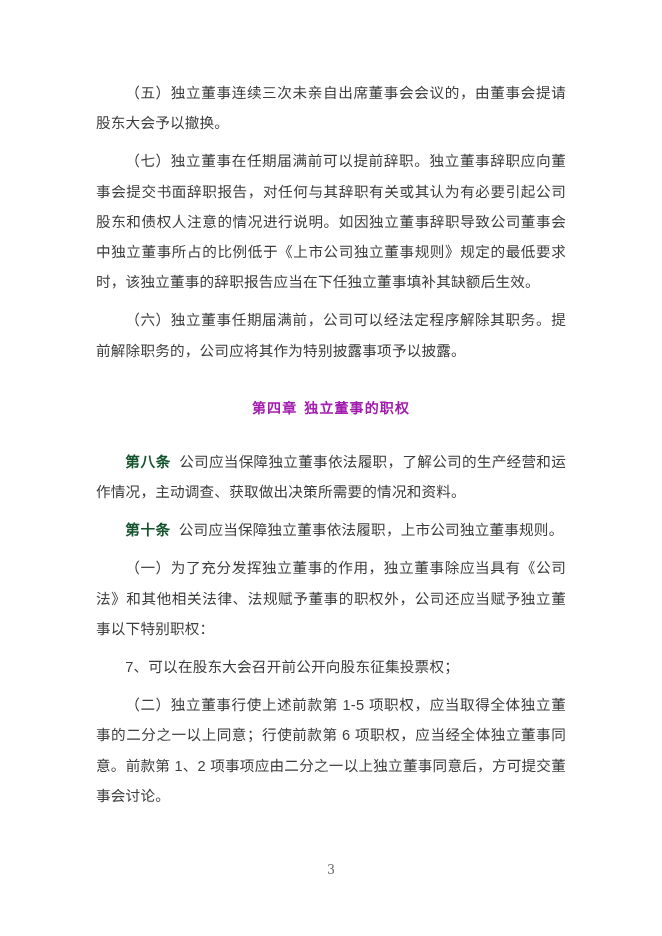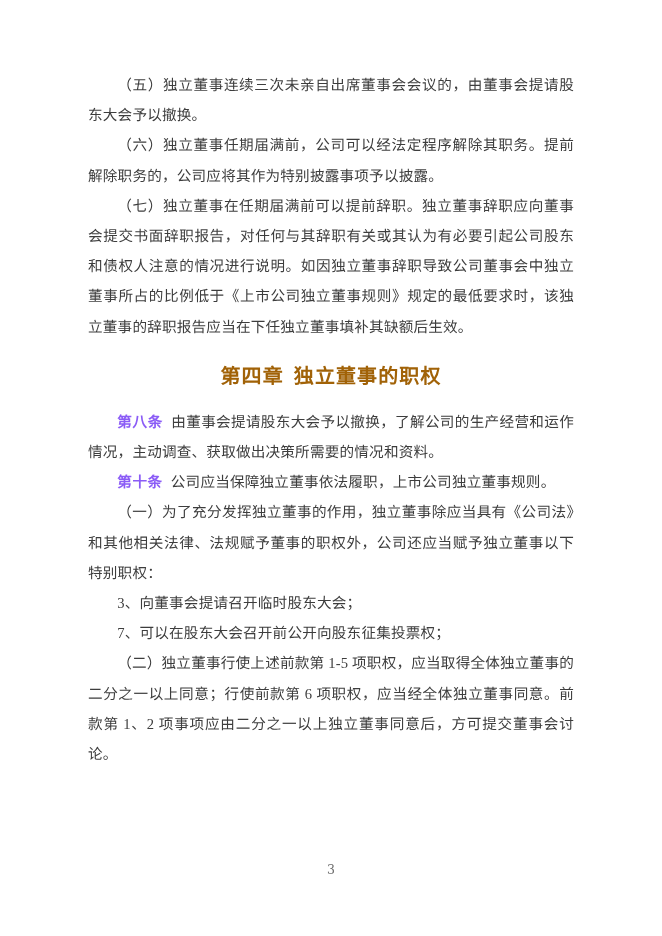--- a/index.html
+++ b/index.html
@@ -19,55 +19,55 @@
     color: #3a3a3a;
   }
   .content {
     position: absolute;
     left: 88px;
     top: 70px;
     width: 486px;
   }
   
   .para {
-    margin: 0;
+    margin: 8px;
     font-size: 14.6px;
     line-height: 30.2px;
     text-align: justify;
     text-justify: inter-ideograph;
     text-indent: 2em;
     letter-spacing: 0.2px;
     color: #3d3d3d;
-    font-family: Liberation Serif, serif;
+    font-family: Liberation Sans, sans-serif;
   }
   .para.no-indent {
     text-indent: 0;
   }
   .para .art {
     font-weight: bold;
     letter-spacing: 0.6px;
-    color: #8b5cf6;
+    color: #14532d;
   }
   .para .art + .sp {
     display: inline-block;
     width: 0.55em;
   }
   
   .chapter {
     margin: 0;
     padding-top: 20px;
     padding-bottom: 17px;
-    font-size: 20px;
+    font-size: 14px;
     line-height: 28px;
     font-weight: bold;
     text-align: center;
     letter-spacing: 1.1px;
-    color: #a16207;
+    color: #a21caf;
     text-indent: 0;
-    font-family: Liberation Serif, serif;
+    font-family: Liberation Sans, sans-serif;
   }
   .chapter .gap {
     display: inline-block;
     width: 0.5em;
   }
   
   .page-number {
     position: absolute;
     left: 0;
     right: 0;
@@ -79,26 +79,25 @@
     font-family: "DejaVu Serif", "Liberation Serif", serif;
   }
 </style>
 </head>
 <body>
 
 <div class="page">
 
   <div class="content">
       <p class="para"><span>（五）独立董事连续三次未亲自出席董事会会议的，由董事会提请股东大会予以撤换。</span></p>
+      <p class="para"><span>（七）独立董事在任期届满前可以提前辞职。独立董事辞职应向董事会提交书面辞职报告，对任何与其辞职有关或其认为有必要引起公司股东和债权人注意的情况进行说明。如因独立董事辞职导致公司董事会中独立董事所占的比例低于《上市公司独立董事规则》规定的最低要求时，该独立董事的辞职报告应当在下任独立董事填补其缺额后生效。</span></p>
       <p class="para"><span>（六）独立董事任期届满前，公司可以经法定程序解除其职务。提前解除职务的，公司应将其作为特别披露事项予以披露。</span></p>
-      <p class="para"><span>（七）独立董事在任期届满前可以提前辞职。独立董事辞职应向董事会提交书面辞职报告，对任何与其辞职有关或其认为有必要引起公司股东和债权人注意的情况进行说明。如因独立董事辞职导致公司董事会中独立董事所占的比例低于《上市公司独立董事规则》规定的最低要求时，该独立董事的辞职报告应当在下任独立董事填补其缺额后生效。</span></p>
       <p class="chapter"><span>第四章</span><span class="gap"></span><span>独立董事的职权</span></p>
-      <p class="para"><span class="art">第八条</span><span class="sp"></span><span>由董事会提请股东大会予以撤换，了解公司的生产经营和运作情况，主动调查、获取做出决策所需要的情况和资料。</span></p>
+      <p class="para"><span class="art">第八条</span><span class="sp"></span><span>公司应当保障独立董事依法履职，了解公司的生产经营和运作情况，主动调查、获取做出决策所需要的情况和资料。</span></p>
       <p class="para"><span class="art">第十条</span><span class="sp"></span><span>公司应当保障独立董事依法履职，上市公司独立董事规则。</span></p>
       <p class="para"><span>（一）为了充分发挥独立董事的作用，独立董事除应当具有《公司法》和其他相关法律、法规赋予董事的职权外，公司还应当赋予独立董事以下特别职权：</span></p>
-      <p class="para"><span>3、向董事会提请召开临时股东大会；</span></p>
       <p class="para"><span>7、可以在股东大会召开前公开向股东征集投票权；</span></p>
       <p class="para"><span>（二）独立董事行使上述前款第 1-5 项职权，应当取得全体独立董事的二分之一以上同意；行使前款第 6 项职权，应当经全体独立董事同意。前款第 1、2 项事项应由二分之一以上独立董事同意后，方可提交董事会讨论。</span></p>
     </div>
 
   <div class="page-number">3</div>
 
 </div>
 
 </body></html>

